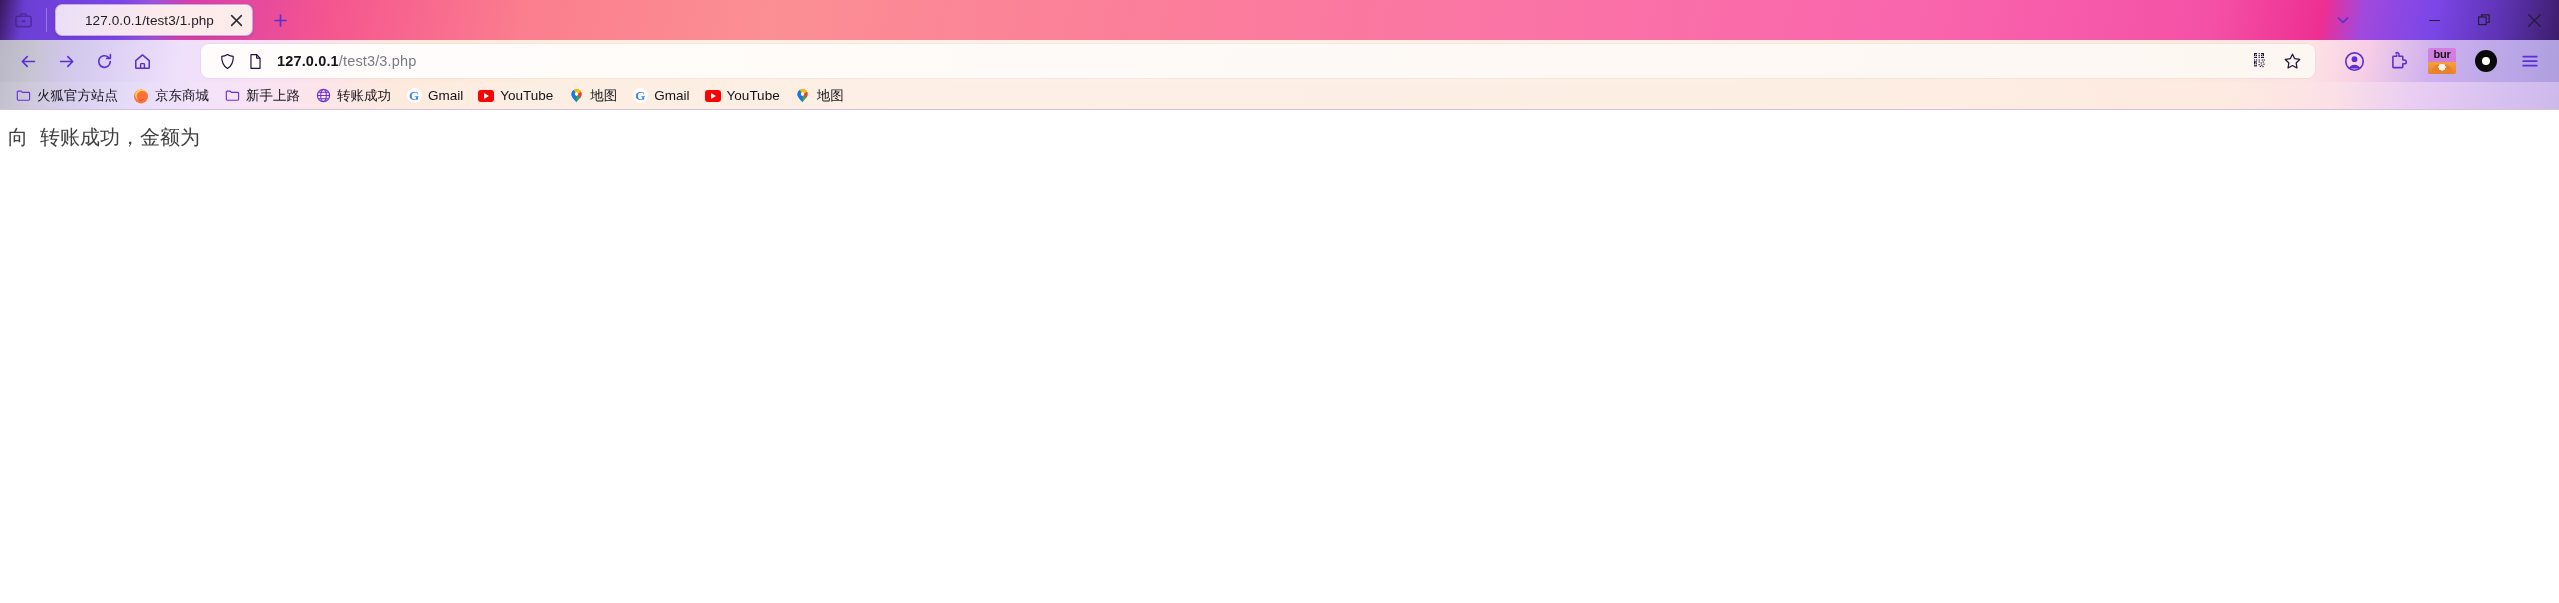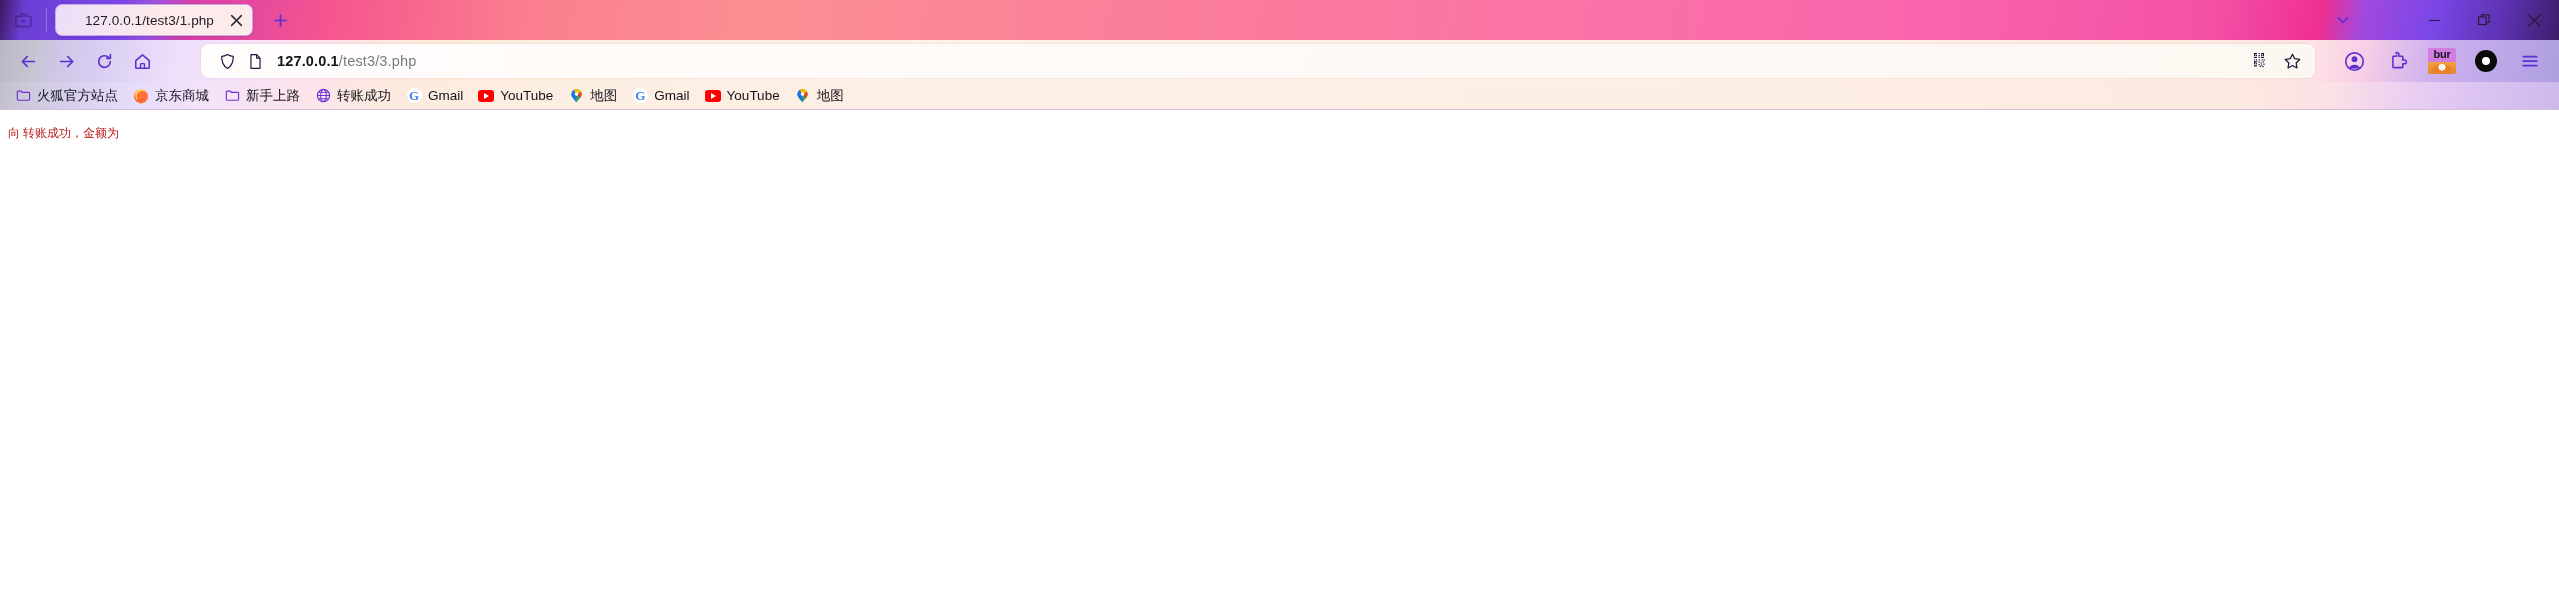--- a/index.html
+++ b/index.html
@@ -359,23 +359,23 @@
   }
 
   
   .content {
     background: #ffffff;
     height: 492px;
     padding: 16px 8px;
     box-sizing: border-box;
   }
   .page-text {
-    font-size: 12px;
-    color: #b91c1c;
-    font-family: Liberation Serif, serif;
+    font-size: 20px;
+    color: #404040;
+    font-family: Liberation Mono, monospace;
     line-height: 1.3;
   }
 </style>
 </head>
 <body>
 
 <div class="tabbar">
 
   <div class="fxview">
     <svg width="19" height="19" viewBox="0 0 20 20" fill="none">

